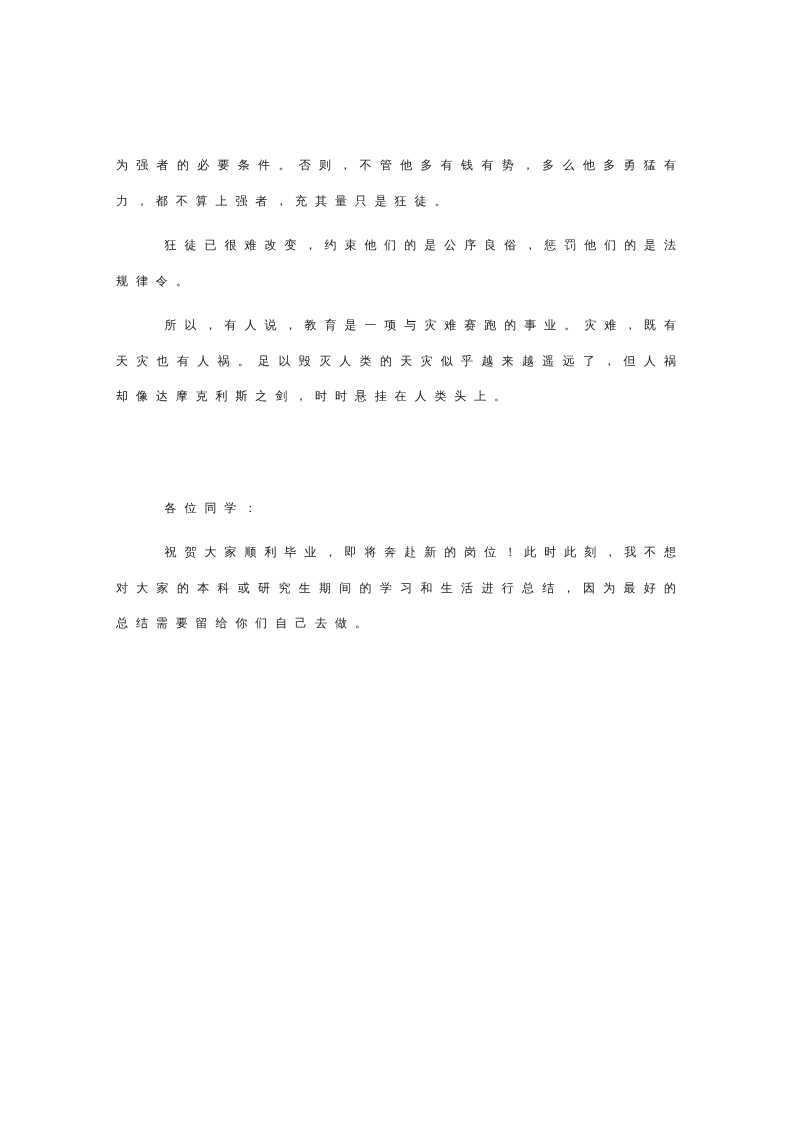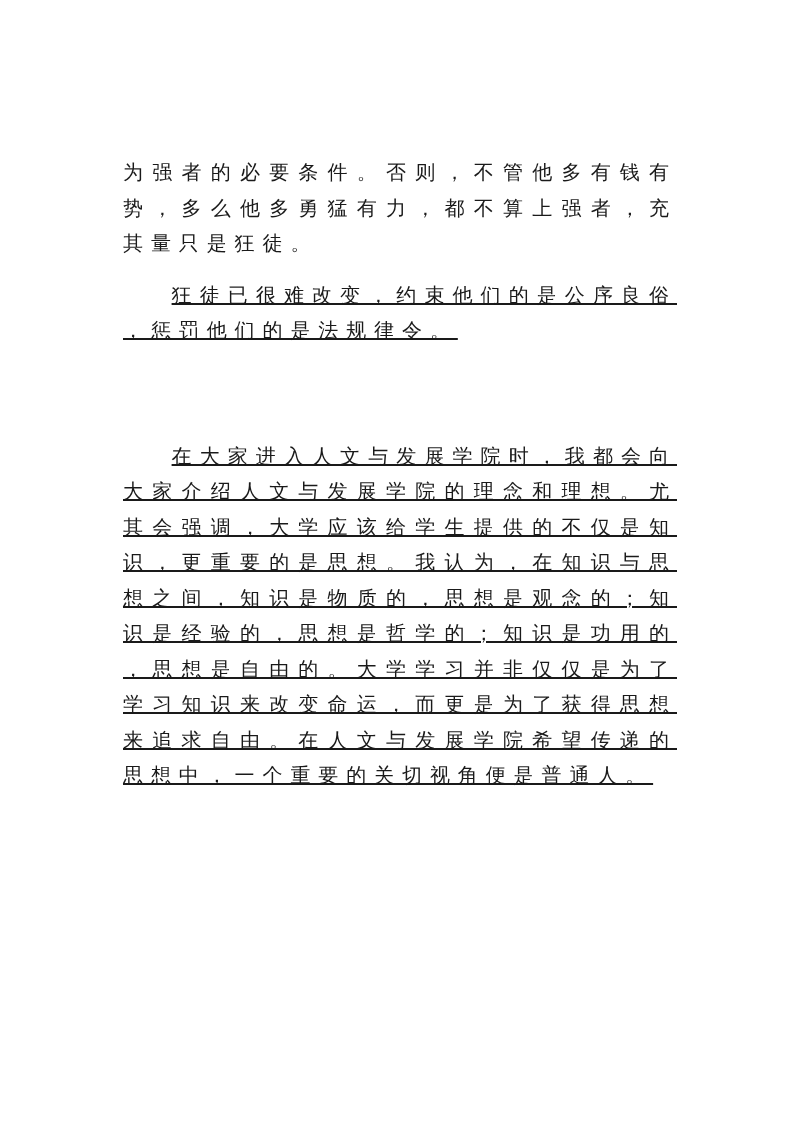--- a/index.html
+++ b/index.html
@@ -15,44 +15,45 @@
       font-family: "DejaVu Sans", "Liberation Sans", sans-serif;
       color: #1a1a1a;
     }
     .page {
       position: absolute;
       left: 107px;
       top: 139px;
       width: 586px;
     }
     .para {
-      margin: 16px;
-      font-size: 20px;
+      margin: 9px;
+      font-size: 12px;
       line-height: 35.5px;
       letter-spacing: 7.9px;
       text-align: justify;
       text-align-last: left;
       word-break: break-all;
       line-break: anywhere;
     }
     .indent {
       text-indent: 48.6px;
-      text-decoration: underline;
     }
     .spacer {
       height: 58px;
     }
   </style>
 </head>
 <body>
 
 <div class="page">
   <section>
     <p class="para">为强者的必要条件。否则，不管他多有钱有势，多么他多勇猛有力，都不算上强者，充其量只是狂徒。</p>
     <p class="para indent">狂徒已很难改变，约束他们的是公序良俗，惩罚他们的是法规律令。</p>
+    <p class="para indent">所以，有人说，教育是一项与灾难赛跑的事业。灾难，既有天灾也有人祸。足以毁灭人类的天灾似乎越来越遥远了，但人祸却像达摩克利斯之剑，时时悬挂在人类头上。</p>
   </section>
 
   <div class="spacer"></div>
 
   <section>
-    <p class="para indent">在大家进入人文与发展学院时，我都会向大家介绍人文与发展学院的理念和理想。尤其会强调，大学应该给学生提供的不仅是知识，更重要的是思想。我认为，在知识与思想之间，知识是物质的，思想是观念的；知识是经验的，思想是哲学的；知识是功用的，思想是自由的。大学学习并非仅仅是为了学习知识来改变命运，而更是为了获得思想来追求自由。在人文与发展学院希望传递的思想中，一个重要的关切视角便是普通人。</p>
+    <p class="para indent">各位同学：</p>
+    <p class="para indent">祝贺大家顺利毕业，即将奔赴新的岗位！此时此刻，我不想对大家的本科或研究生期间的学习和生活进行总结，因为最好的总结需要留给你们自己去做。</p>
   </section>
 </div>
 
 </body></html>

